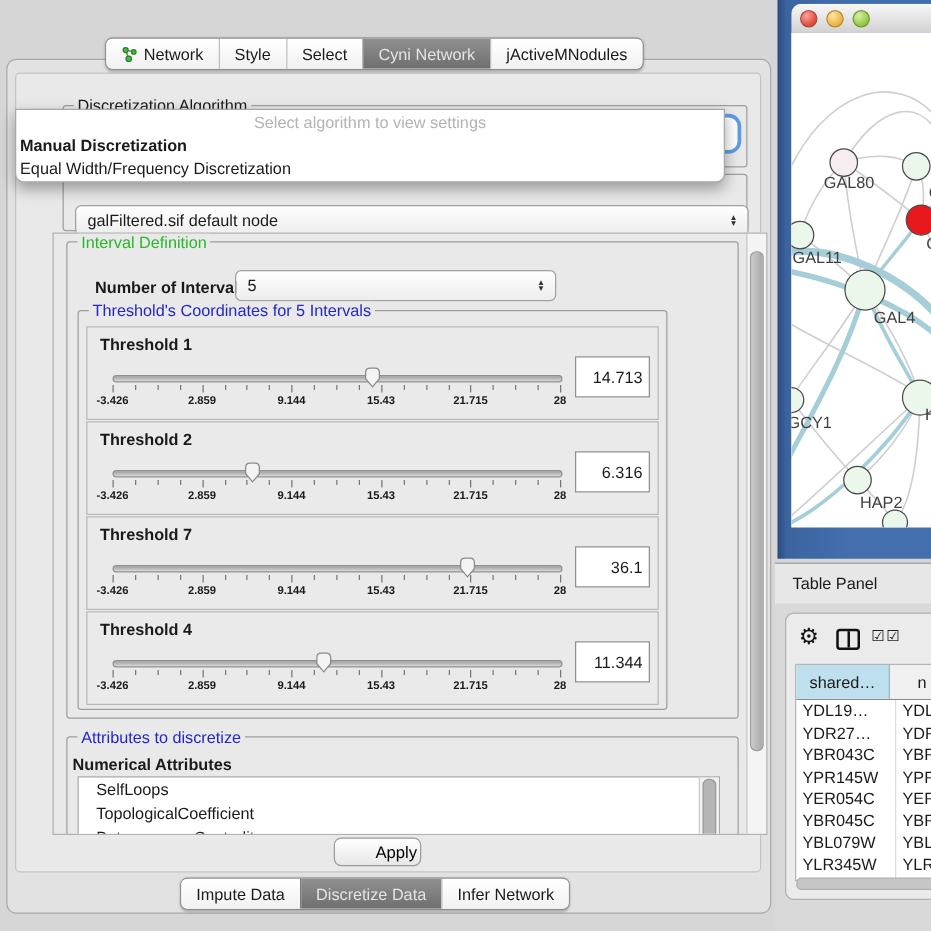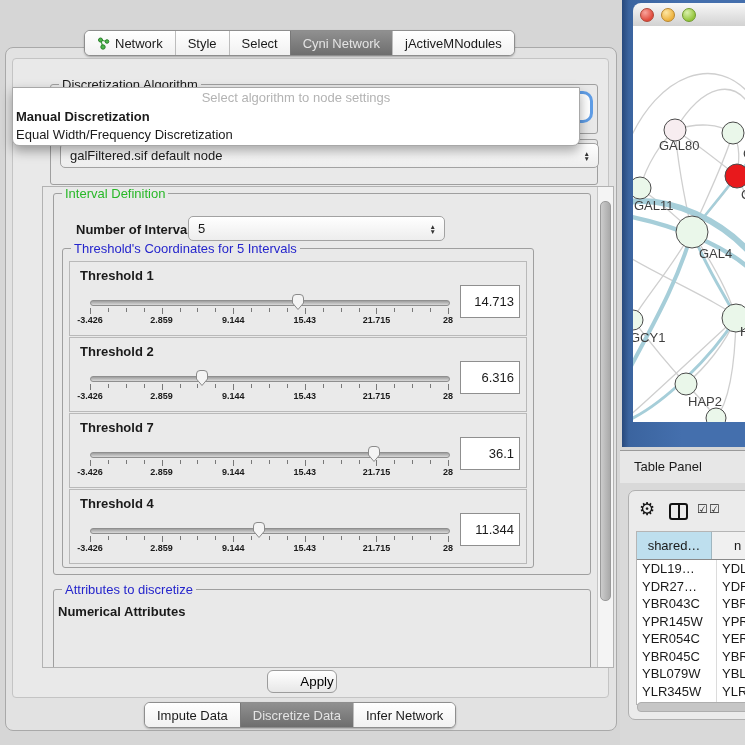--- a/index.html
+++ b/index.html
@@ -40,21 +40,21 @@
 
   #popup{position:absolute;left:12px;top:87px;width:566px;height:57px;background:#fff;
     border:1px solid #a8a8a8;border-radius:0 0 7px 7px;box-shadow:0 5px 12px rgba(0,0,0,.35);z-index:5;}
   .popup-header{height:17px;text-align:center;color:#b3b3b3;padding-top:2px;}
   .popup-opt{height:18px;padding-left:3px;display:flex;align-items:center;}
   .popup-opt.bold{font-weight:bold;}
 
   #grp-table{left:50px;top:139px;width:546px;height:44px;}
   .combo{position:absolute;background:linear-gradient(#ffffff,#ededed);border:1px solid #a2a2a2;
     border-radius:5px;display:flex;align-items:center;padding-left:9px;}
-  #combo-table{left:60px;top:143px;width:528px;height:23px;}
+  #combo-table{left:60px;top:164px;width:528px;height:23px;}
   .spinner{position:absolute;right:8px;top:50%;transform:translateY(-50%);display:flex;
     flex-direction:column;line-height:5px;font-size:6.5px;color:#333;}
 
   
   #viewport{position:absolute;left:42px;top:186px;width:570px;height:480px;
     border:1px solid #b2b2b2;background:#e9e9e9;overflow:hidden;}
   #vp-scroll{position:absolute;right:0;top:0;width:15px;height:100%;background:#f4f4f4;border-left:1px solid #c5c5c5;}
   #vp-thumb{position:absolute;left:2px;top:14px;width:9px;height:398px;border-radius:5px;
     background:linear-gradient(90deg,#cccccc,#a9a9a9);border:1px solid #9a9a9a;}
 
@@ -162,21 +162,21 @@
       <span>jActiveMNodules</span>
     </div>
   </div>
 
   <div id="grp-alg" class="group">
     <span class="group-title">Discretization Algorithm</span>
   </div>
   <div id="combo-alg"></div>
 
   <div id="popup">
-    <div class="popup-header">Select algorithm to node settings</div>
+    <div class="popup-header">Select algorithm to view settings</div>
     <div class="popup-opt bold">Manual Discretization</div>
     <div class="popup-opt">Equal Width/Frequency Discretization</div>
   </div>
 
   <div id="grp-table" class="group">
     <span class="group-title">Table Data</span>
   </div>
   <div id="combo-table" class="combo">
     <span>galFiltered.sif default node</span>
     <span class="spinner">
@@ -369,20 +369,30 @@
               </div>
     <div class="thr-value">11.344</div>
   </div>
           </div>
       </div>
     </div>
 
     <div id="grp-attr" class="group">
       <span class="group-title t-blue">Attributes to discretize</span>
       <span id="lbl-numattr">Numerical Attributes</span>
+      <div id="attr-list">
+        <div id="attr-items">
+            <div class="attr-item">SelfLoops</div>
+            <div class="attr-item">TopologicalCoefficient</div>
+            <div class="attr-item">BetweennessCentrality</div>
+          </div>
+        <div id="attr-scroll">
+            <div id="attr-thumb"></div>
+          </div>
+      </div>
     </div>
 
     <div id="vp-scroll">
       <div id="vp-thumb"></div>
     </div>
   </div>
 
   <button id="apply-btn">Apply</button>
 
   <div id="bottom-tabs" class="tabs">

